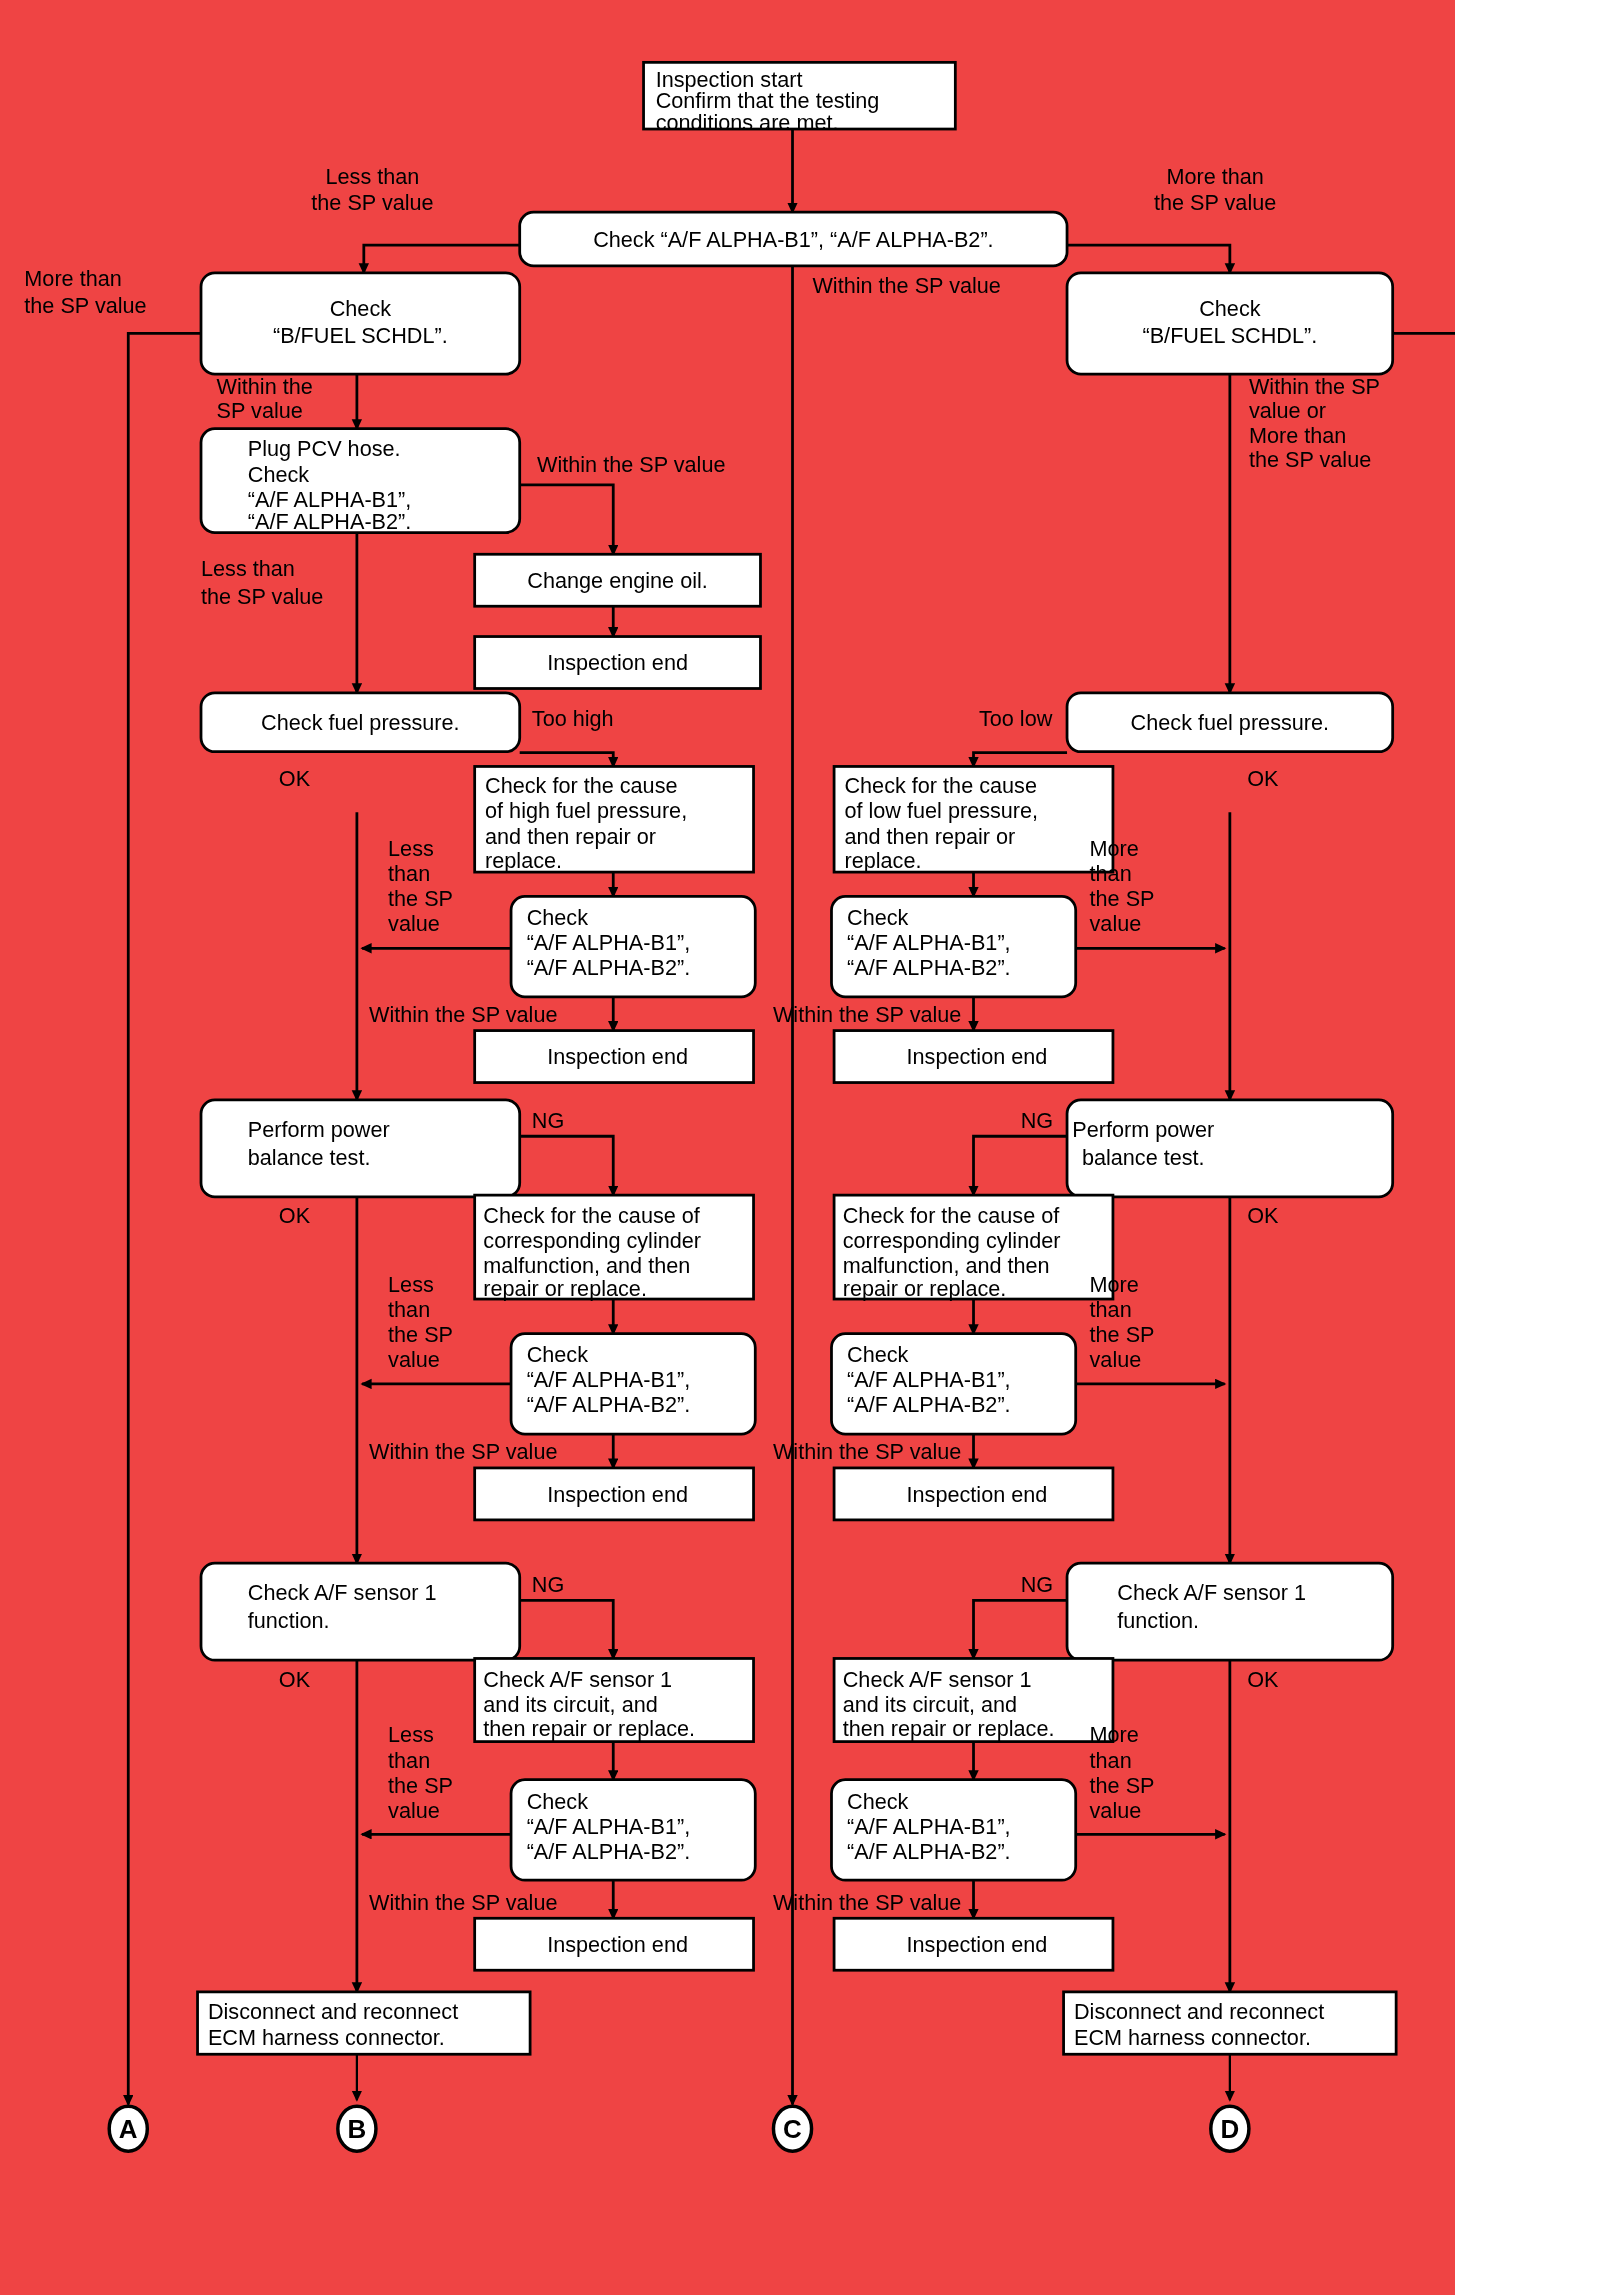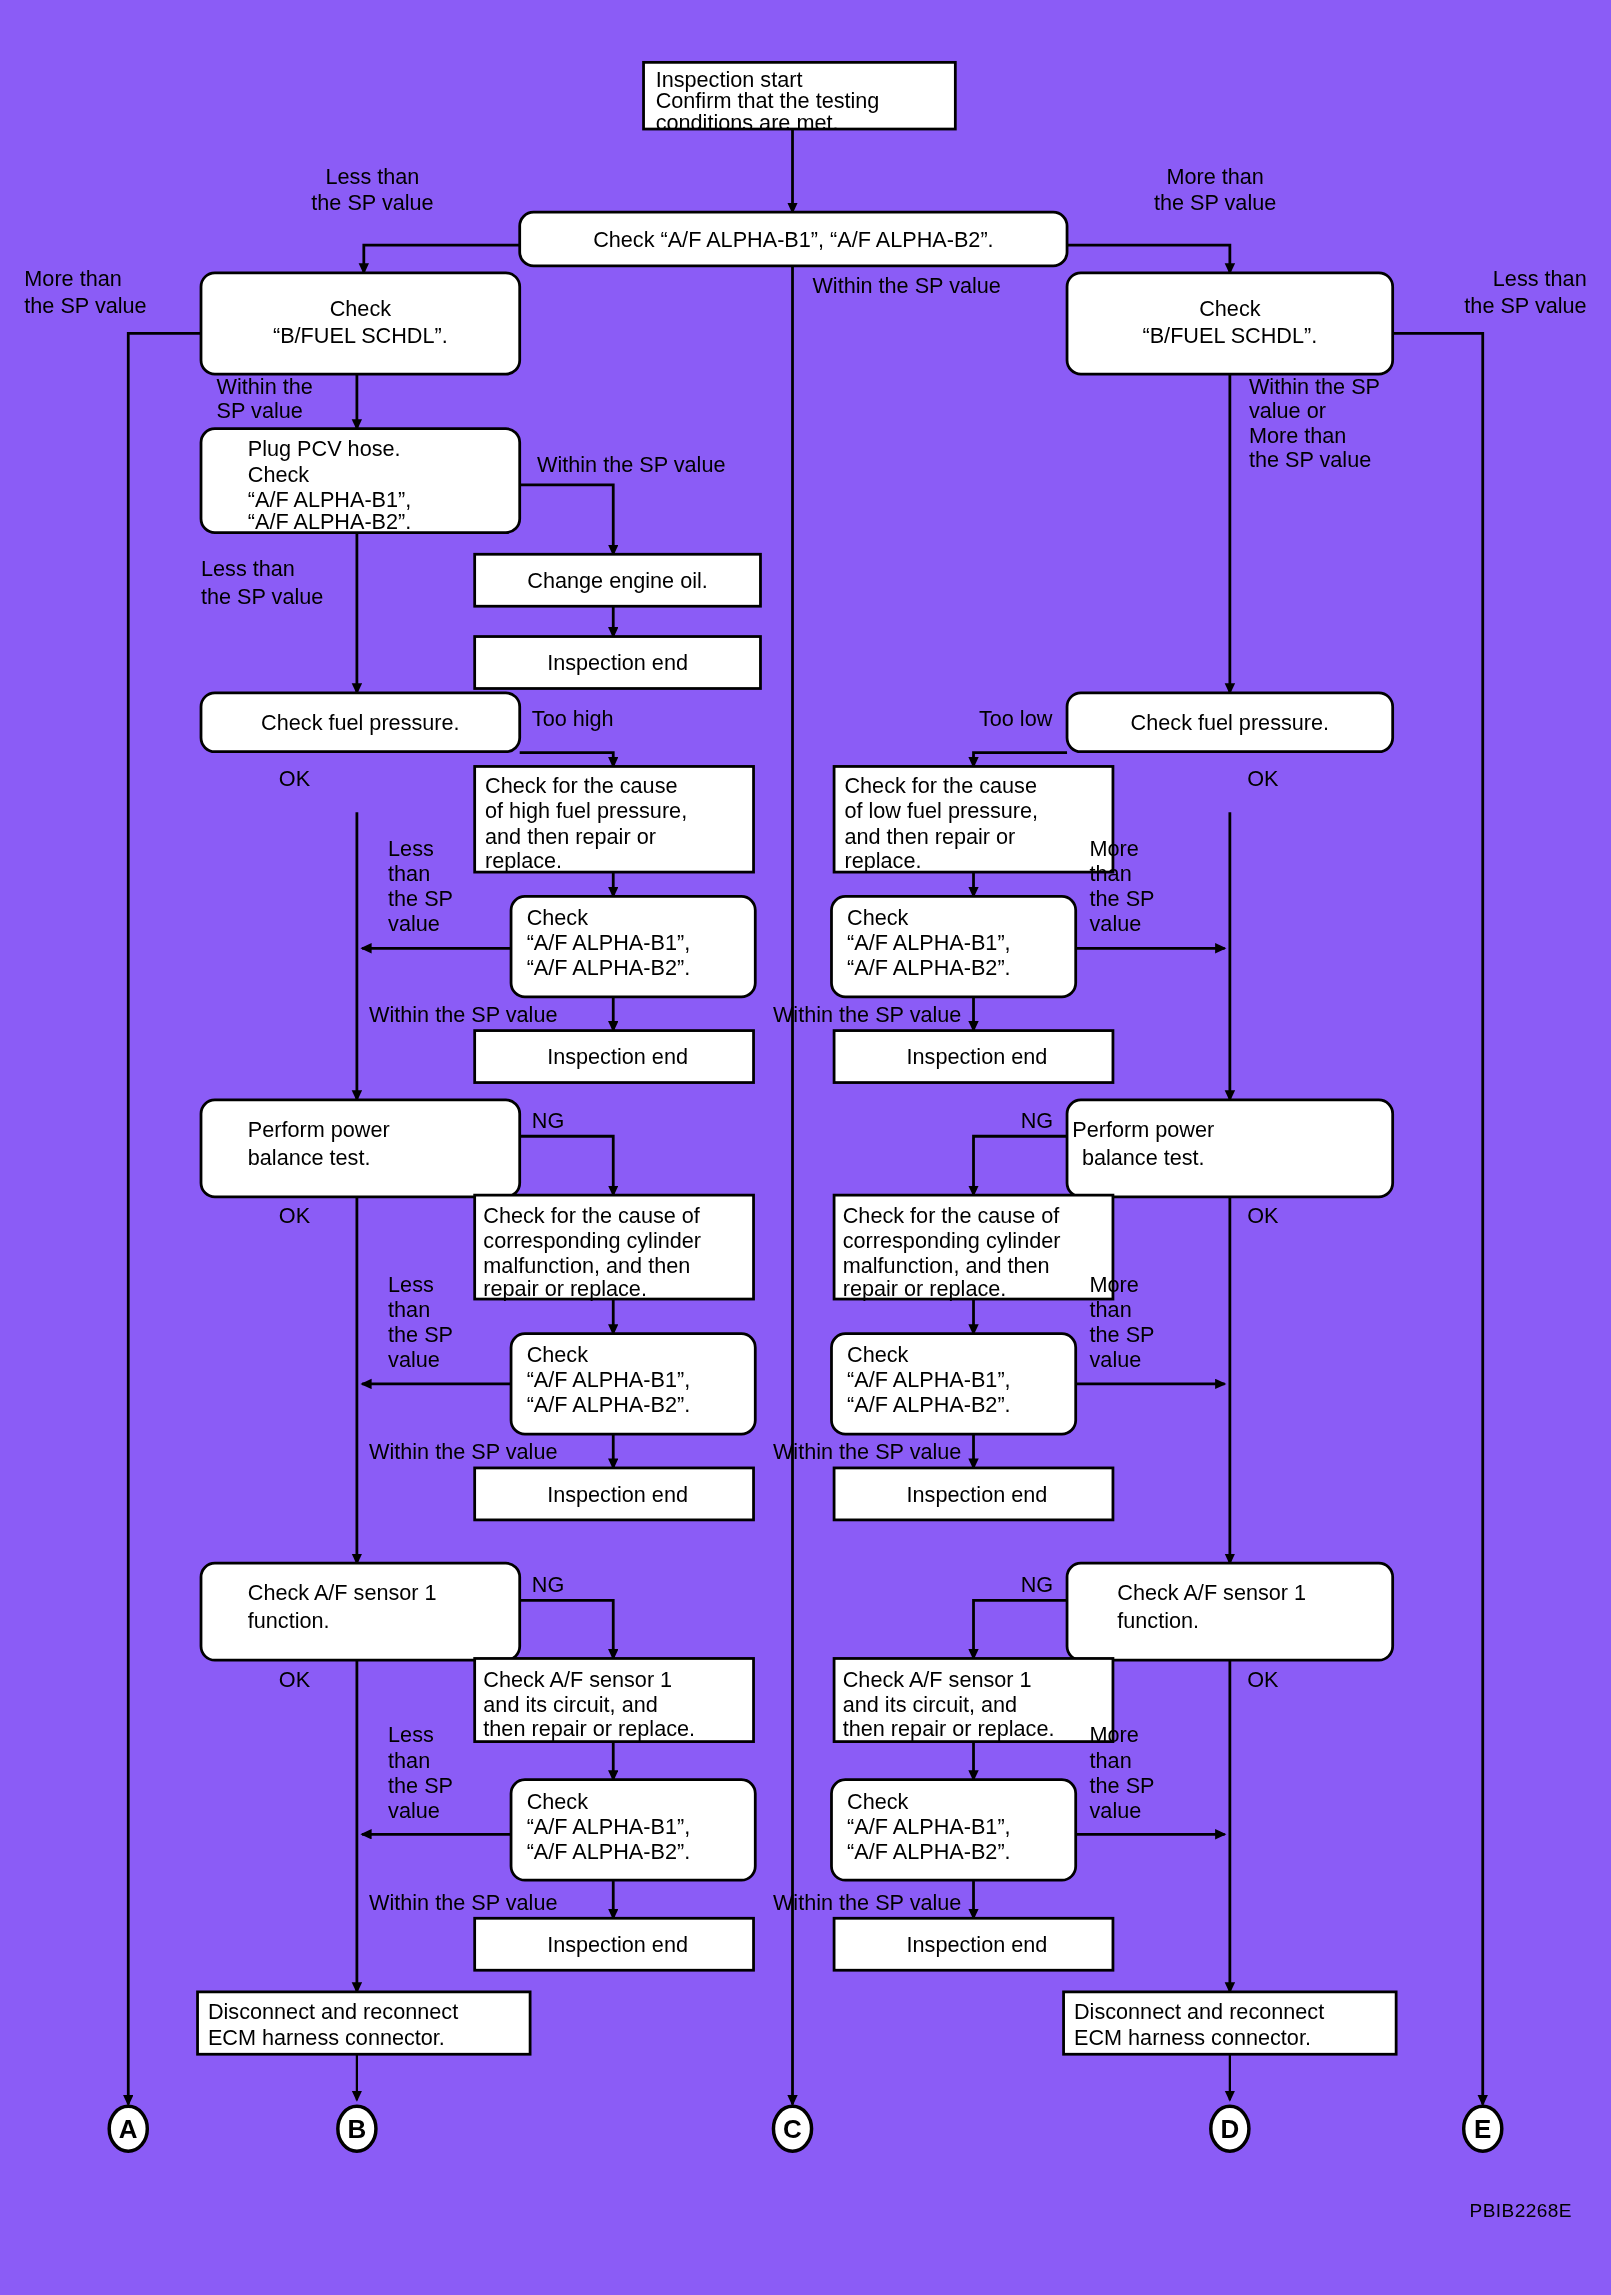--- a/index.html
+++ b/index.html
@@ -1,17 +1,17 @@
 <!DOCTYPE html>
 <html style="font-size:14px"><head>
 <meta charset="utf-8">
 <style>
   html,body{margin:0;padding:0;background:#ffffff;}
   body{font-family:"Liberation Sans", sans-serif;}
-  #page{position:relative;width:1611px;height:2295px;background:#8b5cf6;overflow:hidden;}
+  #page{position:relative;width:1455px;height:2295px;background:#ef4444;overflow:hidden;}
   svg#flow{position:absolute;left:0;top:0;width:1611px;height:2295px;}
   .bx{fill:#ffffff;stroke:#000000;stroke-width:3.2;}
   .bx-sq{fill:#ffffff;stroke:#000000;stroke-width:3.2;}
   .ln{stroke:#000000;stroke-width:3.2;fill:none;}
   .ln-thin{stroke:#000000;stroke-width:2.6;fill:none;}
   .ar{fill:#000000;}
   .cir{fill:#ffffff;stroke:#000000;stroke-width:4;}
   text{font-family:"Liberation Sans", sans-serif;fill:#000;}
   .t{font-size:25px;}
   .t-lbl{font-size:25px;}

